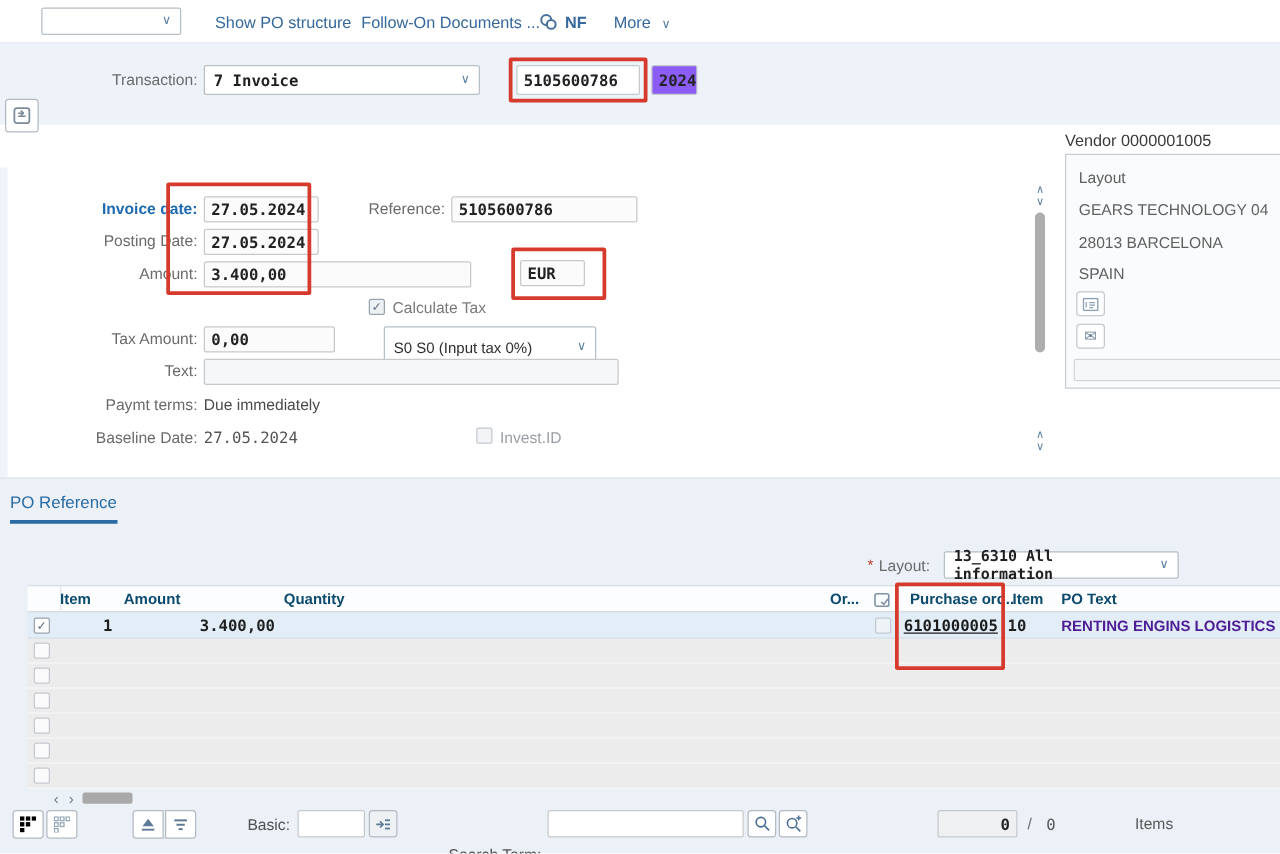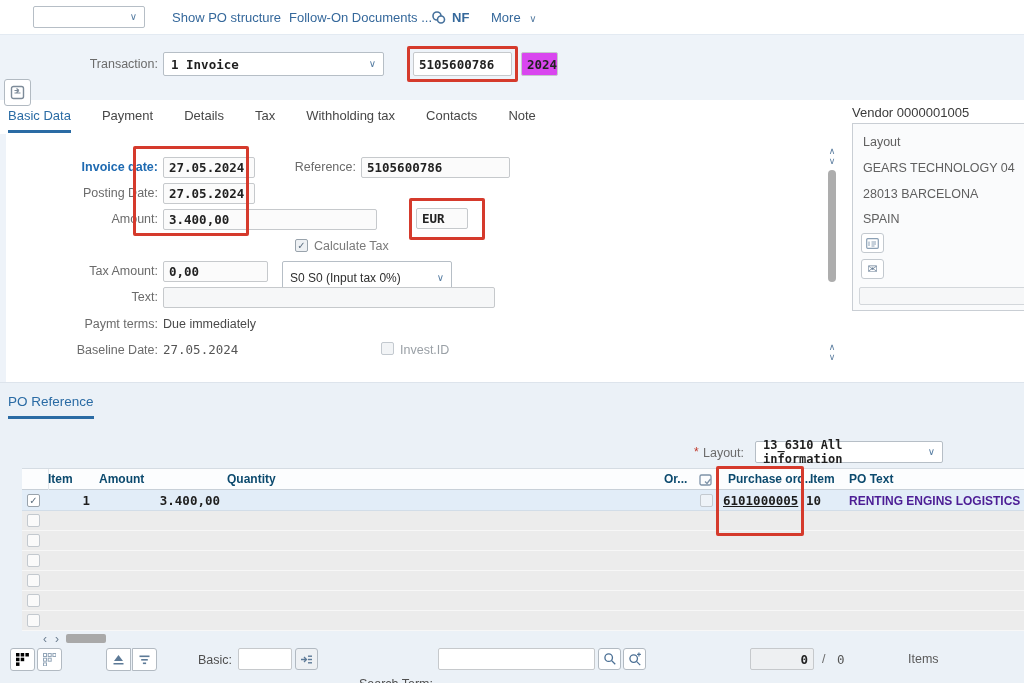--- a/index.html
+++ b/index.html
@@ -50,46 +50,37 @@
     <span class="abs link" style="left:452px;top:10px;font-weight:bold;">NF</span>
     <span class="abs link" style="left:491px;top:10px;">
       <span>More</span>
       <span class="chv" style="margin-left:5px;">∨</span>
     </span>
   </div>
 
   <div class="abs" style="left:0;top:34px;width:1024px;height:66px;background:#eef3f9;border-top:1px solid #e3eaf2;"></div>
   <span class="abs lbl" style="left:70px;top:57px;width:88px;">Transaction:</span>
   <div class="abs sel" style="left:163px;top:52px;width:221px;height:24px;background:#fff;">
-    <span class="mono" style="font-size:12.5px;">1 Invoice</span>
+    <span class="mono" style="font-size:12.5px;">7 Invoice</span>
     <span class="chv">∨</span>
   </div>
   <div class="abs annot" style="left:407px;top:46px;width:111px;height:36px;"></div>
   <div class="abs fld" style="left:413px;top:52px;width:99px;height:24px;background:#fff;">
     <span>5105600786</span>
   </div>
-  <div class="abs fld" style="left:521px;top:52px;width:37px;height:24px;background:#d946ef;">
+  <div class="abs fld" style="left:521px;top:52px;width:37px;height:24px;background:#8b5cf6;">
     <span>2024</span>
   </div>
   <div class="abs btn" style="left:4px;top:79px;width:27px;height:27px;z-index:5;">
     <svg width="15" height="15" viewBox="0 0 15 15">
         <rect x="1.5" y="1.5" width="12" height="12" rx="2" fill="none" stroke="#7d8b99" stroke-width="1.4"></rect>
         <path d="M4.5 5.5 L8 5.5 M4.5 8 L10.5 8 M9 5.5 L6.5 3.5 M9 5.5 L6.5 7.5" stroke="#7d8b99" stroke-width="1.2" fill="none"></path>
       </svg>
   </div>
 
-  <div class="abs" style="left:8px;top:108px;width:830px;height:26px;display:flex;gap:31px;align-items:flex-start;background:#fff;">
-    <span class="tab active">Basic Data</span>
-    <span class="tab">Payment</span>
-    <span class="tab">Details</span>
-    <span class="tab">Tax</span>
-    <span class="tab">Withholding tax</span>
-    <span class="tab">Contacts</span>
-    <span class="tab">Note</span>
-  </div>
 
   <div class="abs" style="left:0;top:134px;width:845px;height:248px;background:#fff;border-left:6px solid #eef3f9;"></div>
 
   <span class="abs lbl" style="left:40px;top:160px;width:118px;color:#1e6ab1;font-weight:bold;">Invoice date:</span>
   <div class="abs fld" style="left:163px;top:157px;width:92px;height:21px;">
     <span>27.05.2024</span>
   </div>
 
   <span class="abs lbl" style="left:40px;top:186px;width:118px;">Posting Date:</span>
   <div class="abs fld" style="left:163px;top:183px;width:92px;height:21px;">
@@ -113,21 +104,21 @@
     <span>EUR</span>
   </div>
 
   <span class="abs cb" style="left:295px;top:239px;background:#eef1f4;">✓</span>
   <span class="abs lbl" style="left:314px;top:239px;text-align:left;color:#7a7a7a;">Calculate Tax</span>
 
   <span class="abs lbl" style="left:40px;top:264px;width:118px;">Tax Amount:</span>
   <div class="abs fld" style="left:163px;top:261px;width:105px;height:21px;">
     <span>0,00</span>
   </div>
-  <div class="abs sel" style="left:282px;top:261px;width:170px;height:34px;">
+  <div class="abs sel" style="left:307px;top:261px;width:170px;height:34px;">
     <span style="font-size:12px;">S0 S0 (Input tax 0%)</span>
     <span class="chv">∨</span>
   </div>
 
   <span class="abs lbl" style="left:40px;top:290px;width:118px;">Text:</span>
   <div class="abs fld empty" style="left:163px;top:287px;width:332px;height:21px;">
     <span></span>
   </div>
 
   <span class="abs lbl" style="left:40px;top:317px;width:118px;">Paymt terms:</span>

